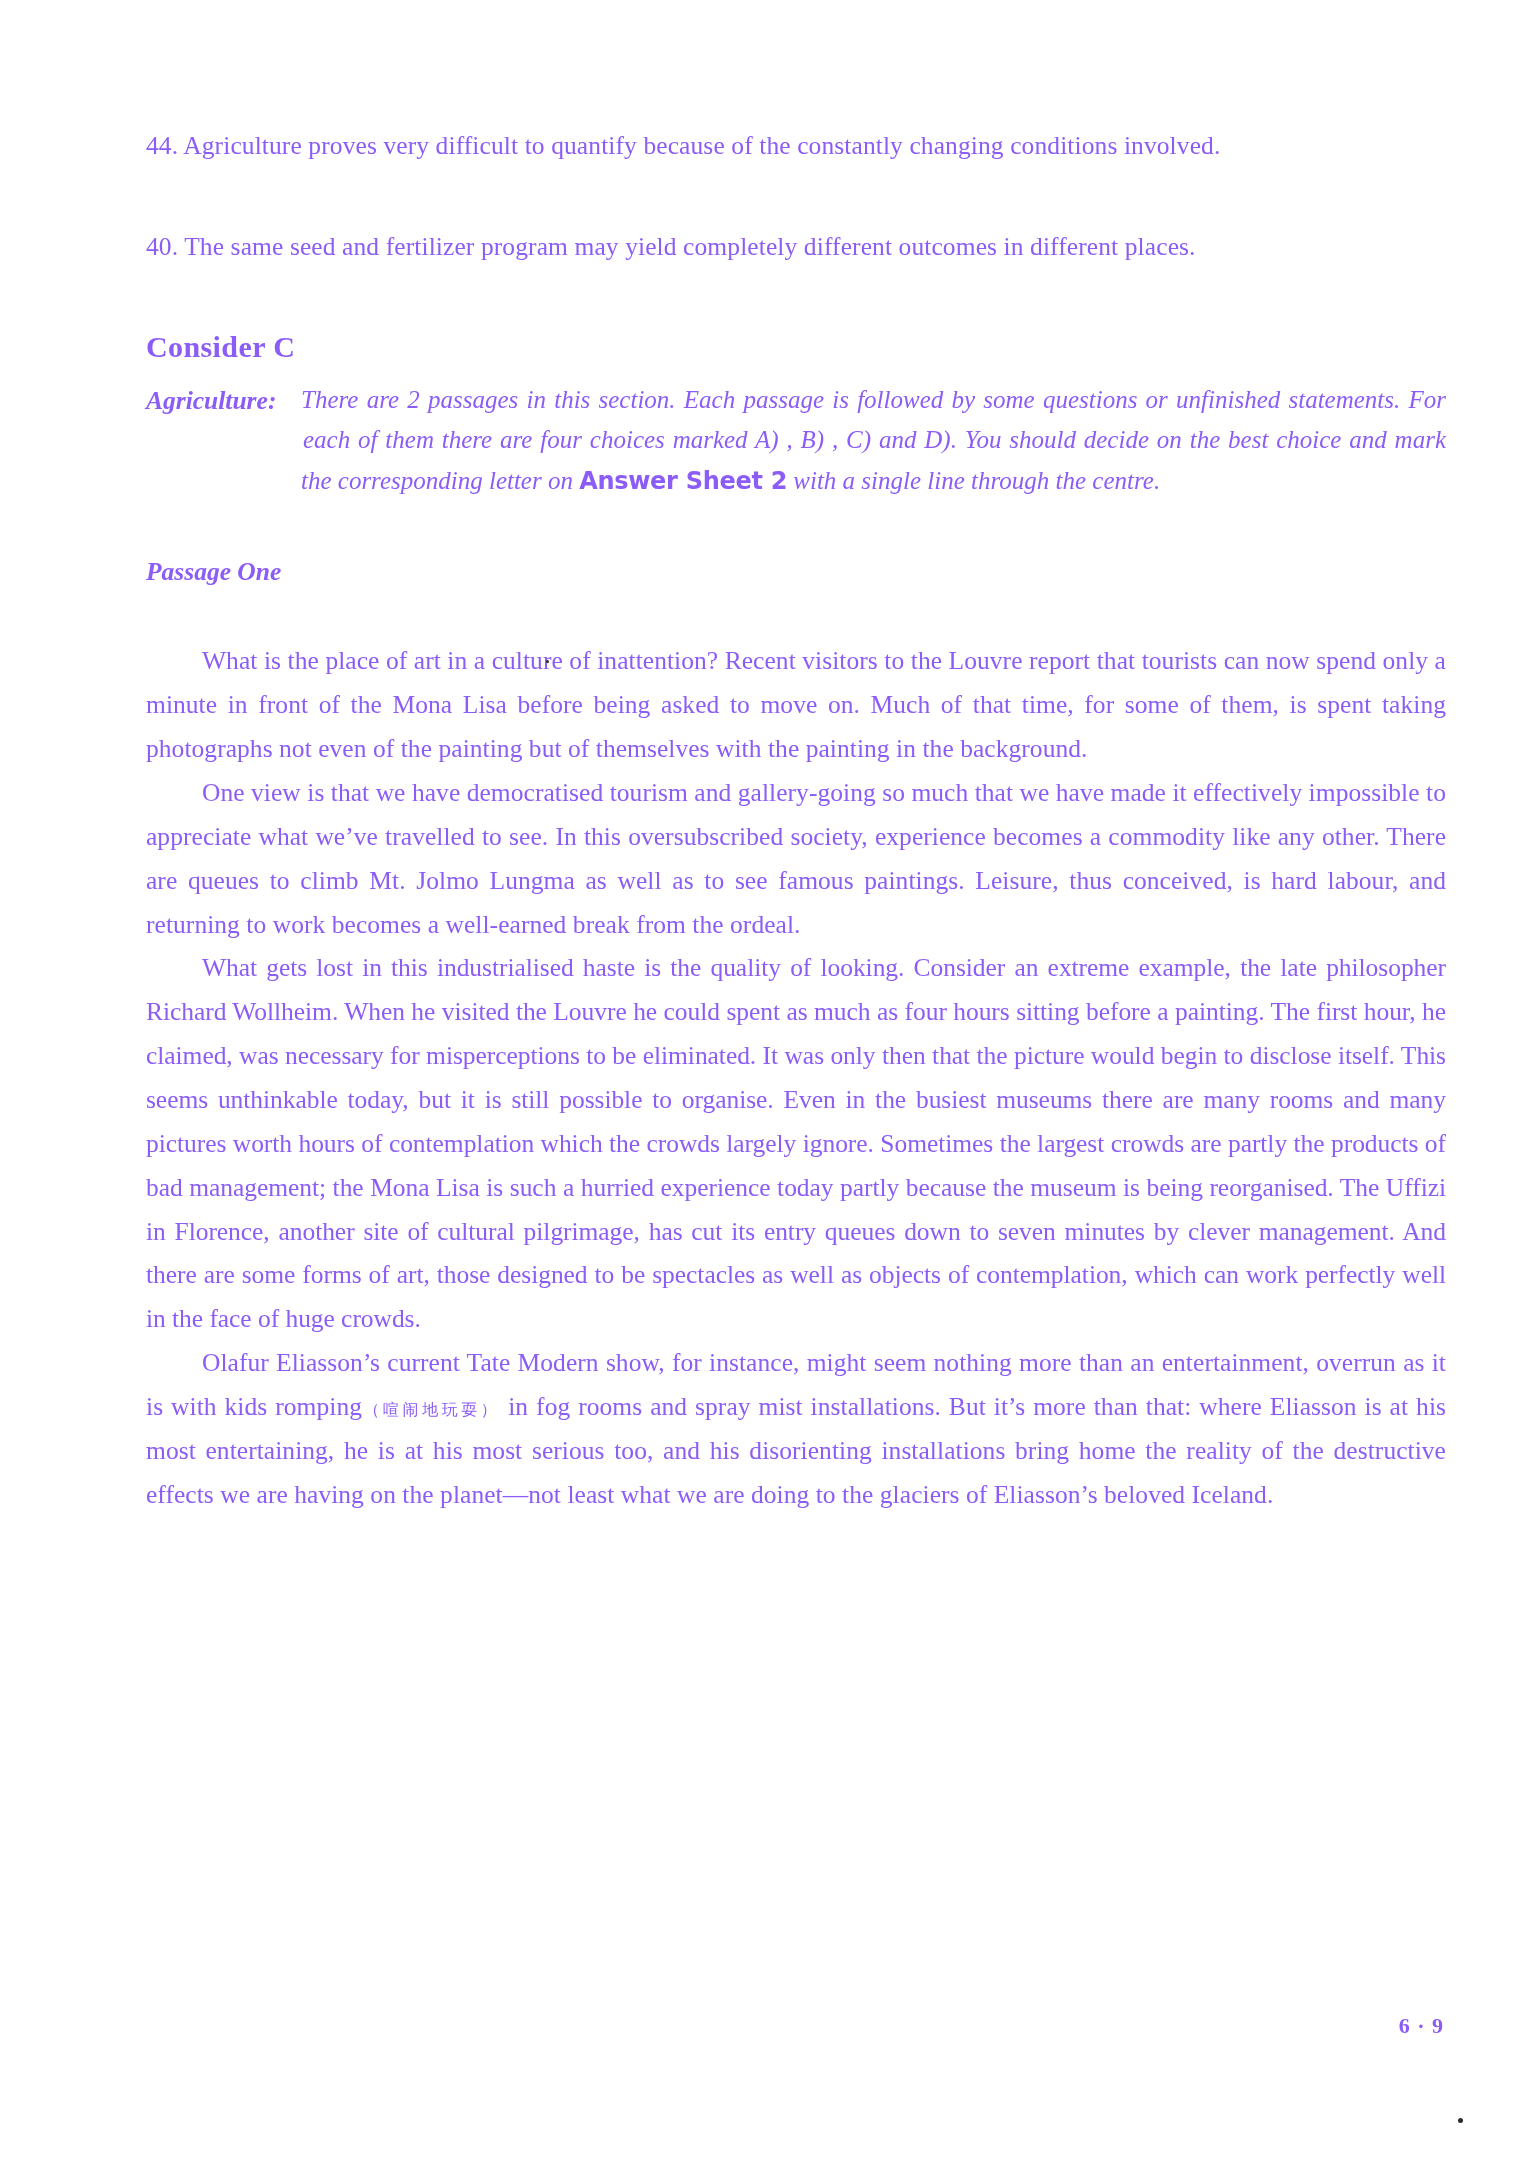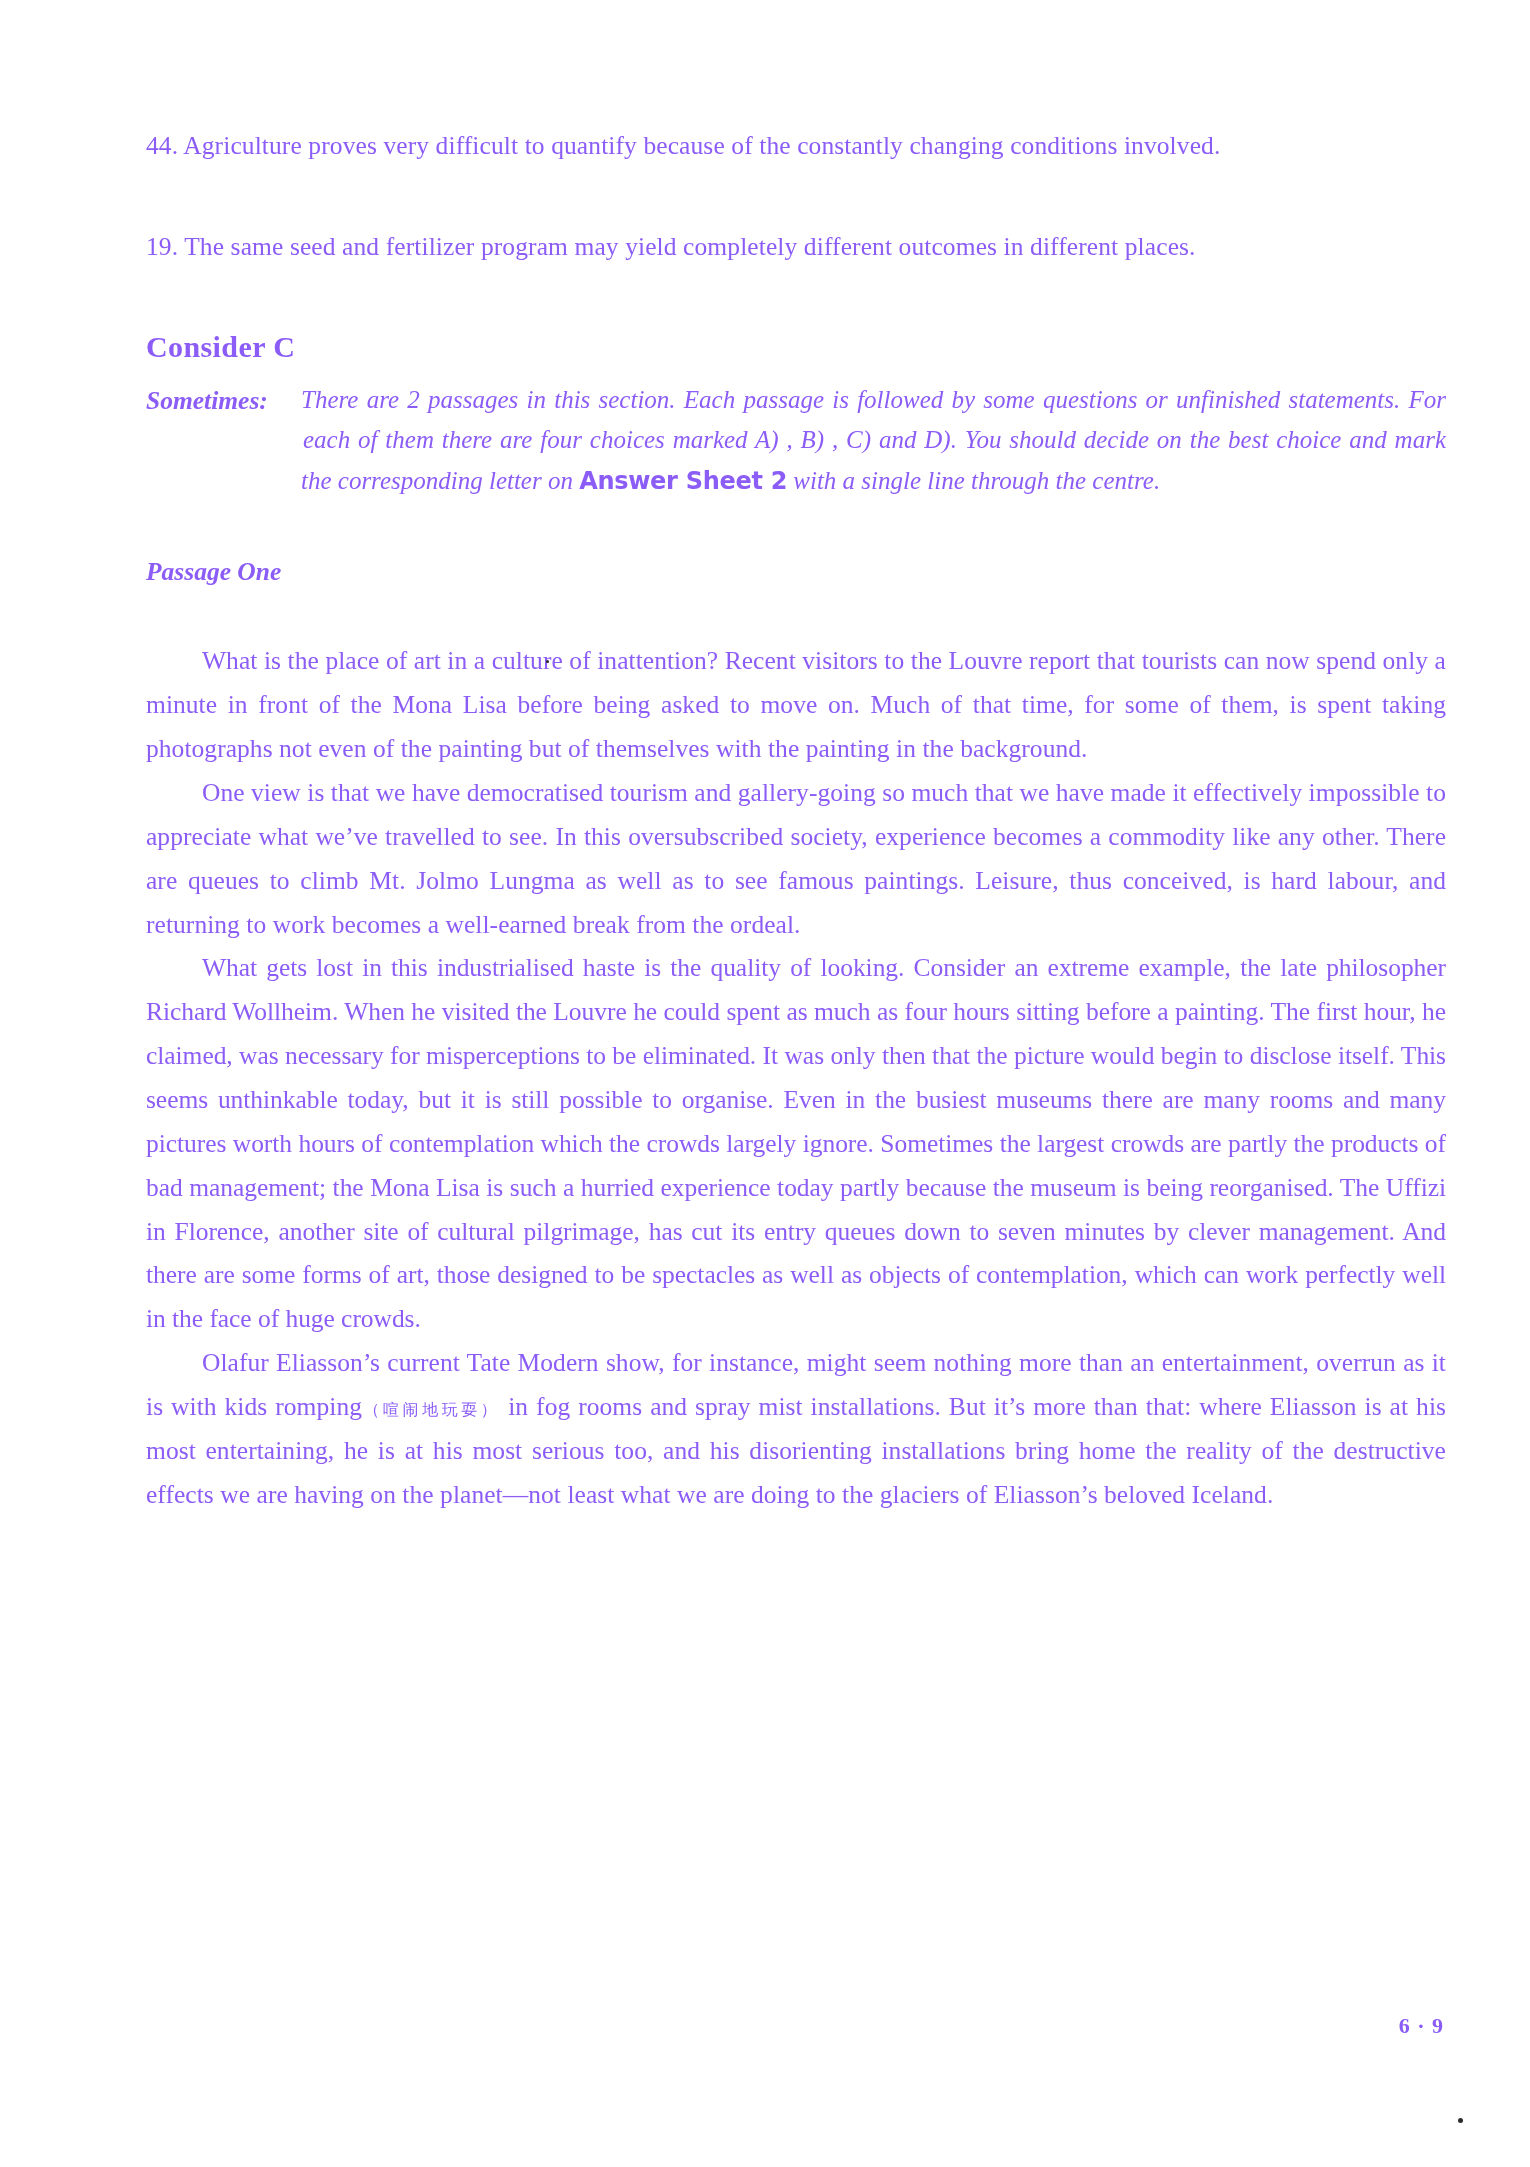--- a/index.html
+++ b/index.html
@@ -124,27 +124,27 @@
   .speck-b { left: 1432px; top: 2118px; width: 5px; height: 5px; }
 </style>
 </head>
 <body>
 
 <div class="page">
 
   <div class="content">
 
     <p class="stmt">44. Agriculture proves very difficult to quantify because of the constantly changing conditions involved.</p>
-    <p class="stmt">19. The same seed and fertilizer program may yield completely different outcomes in different places.</p>
+    <p class="stmt">40. The same seed and fertilizer program may yield completely different outcomes in different places.</p>
 
     <h2 class="section-heading">Consider C</h2>
 
     <div class="directions">
       <div class="directions-body">
-        <span class="directions-label"><span>Sometimes</span><span>:</span></span>
+        <span class="directions-label"><span>Agriculture</span><span>:</span></span>
         <span class="lead-pad"></span><span>There are 2 passages in this section. Each passage is followed by some questions or unfinished statements. For each of them there are four choices marked A) , B) , C) and D). You should decide on the best choice and mark the corresponding letter on </span><span class="answer-sheet">Answer Sheet 2</span><span> with a single line through the centre.</span>
       </div>
     </div>
 
     <p class="passage-title">Passage One</p>
 
     <div class="passage-body">
       <p class="para">What is the place of art in a culture of inattention? Recent visitors to the Louvre report that tourists can now spend only a minute in front of the Mona Lisa before being asked to move on. Much of that time, for some of them, is spent taking photographs not even of the painting but of themselves with the painting in the background.</p>
       <p class="para">One view is that we have democratised tourism and gallery-going so much that we have made it effectively impossible to appreciate what we’ve travelled to see. In this oversubscribed society, experience becomes a commodity like any other. There are queues to climb Mt. Jolmo Lungma as well as to see famous paintings. Leisure, thus conceived, is hard labour, and returning to work becomes a well-earned break from the ordeal.</p>
       <p class="para tight">What gets lost in this industrialised haste is the quality of looking. Consider an extreme example, the late philosopher Richard Wollheim. When he visited the Louvre he could spent as much as four hours sitting before a painting. The first hour, he claimed, was necessary for misperceptions to be eliminated. It was only then that the picture would begin to disclose itself. This seems unthinkable today, but it is still possible to organise. Even in the busiest museums there are many rooms and many pictures worth hours of contemplation which the crowds largely ignore. Sometimes the largest crowds are partly the products of bad management; the Mona Lisa is such a hurried experience today partly because the museum is being reorganised. The Uffizi in Florence, another site of cultural pilgrimage, has cut its entry queues down to seven minutes by clever management. And there are some forms of art, those designed to be spectacles as well as objects of contemplation, which can work perfectly well in the face of huge crowds.</p>

